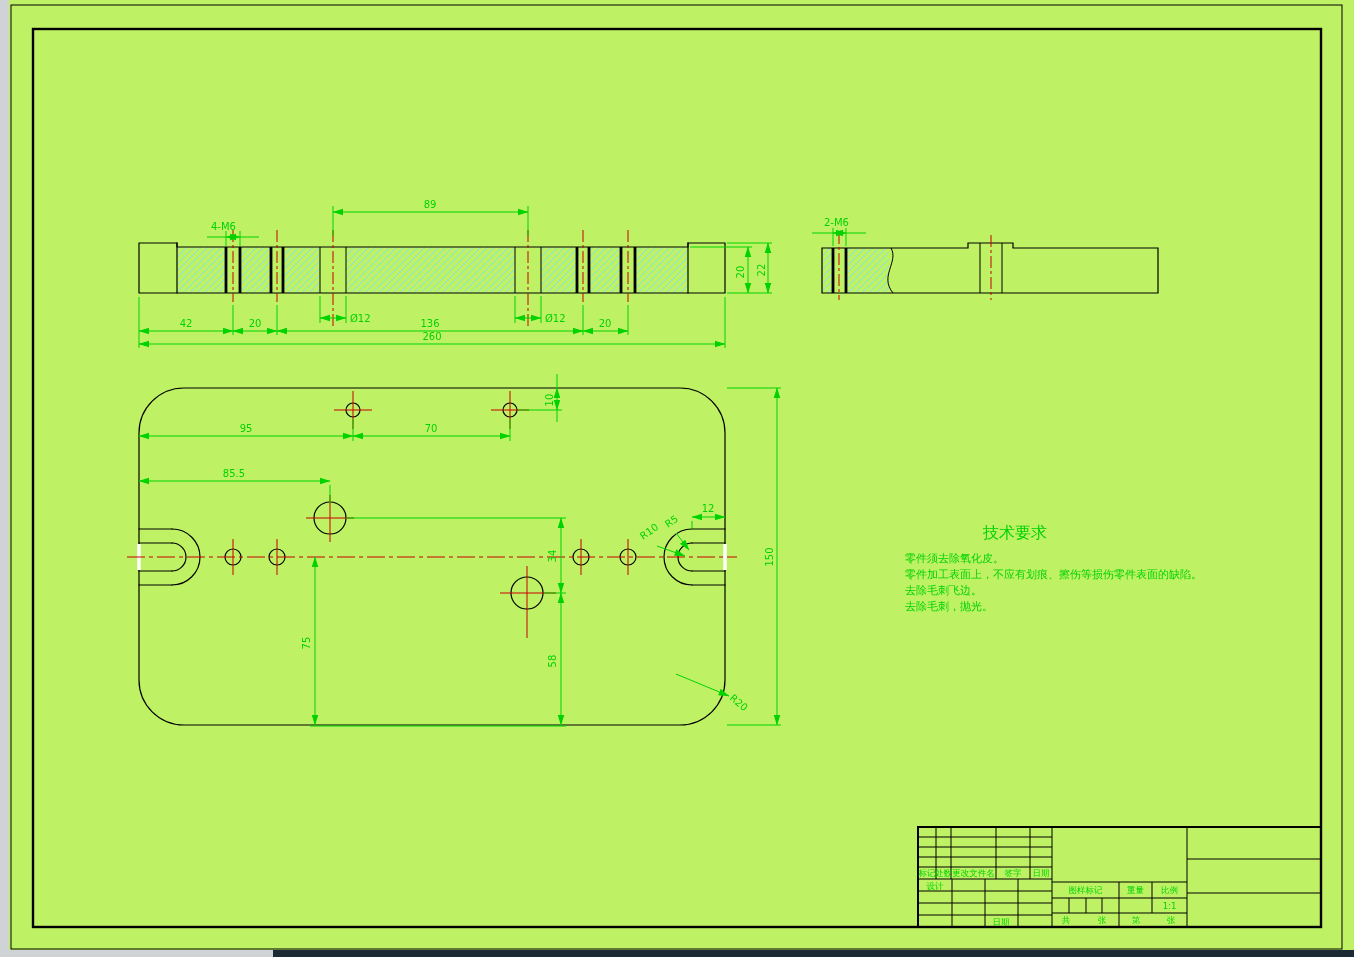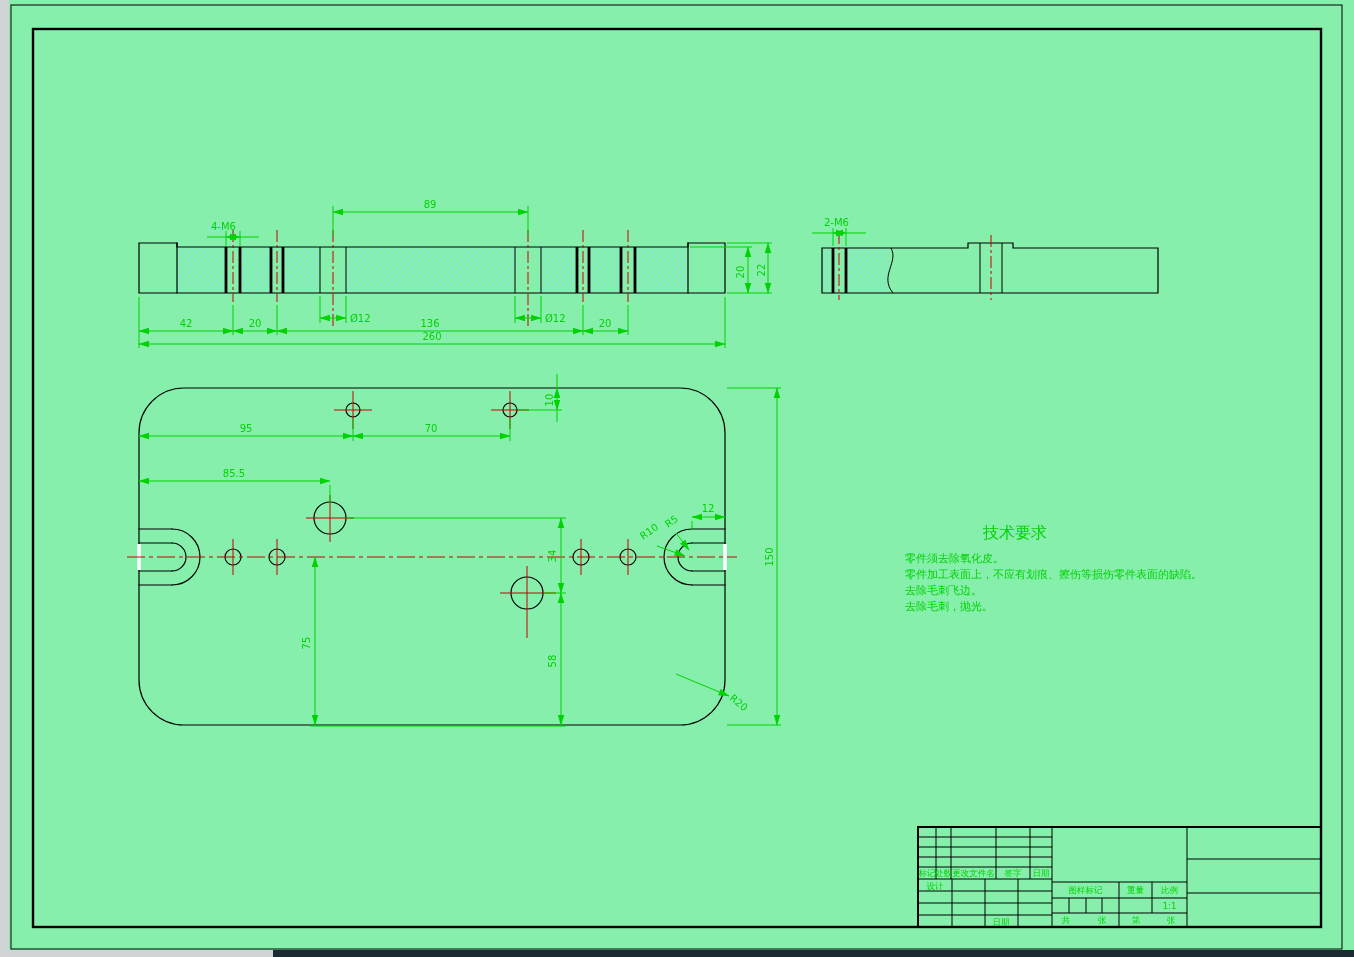--- a/index.html
+++ b/index.html
@@ -1,16 +1,16 @@
 <!DOCTYPE html>
 <html><head>
 <meta charset="utf-8">
 <style>
   html,body{margin:0;padding:0;background:#fff;}
-  .stage{position:relative;width:1354px;height:957px;background:#86efac;overflow:hidden;}
+  .stage{position:relative;width:1354px;height:957px;background:#bef264;overflow:hidden;}
   svg{display:block;}
   text{font-family:"DejaVu Sans",sans-serif;}
   .k{stroke:#000;stroke-width:1.2;fill:none;stroke-linecap:square;}
   .k1{stroke:#000;stroke-width:1;fill:none;}
   .kt{stroke:#000;stroke-width:2.8;fill:none;}
   .g{stroke:#00d300;stroke-width:1;fill:none;}
   .dl{marker-start:url(#ar);marker-end:url(#ar);}
   .r{stroke:#c80000;stroke-width:1;fill:none;}
   .rd{stroke-dasharray:12 3 3 3;}
   .rld{stroke-dasharray:18 4 4 4;}

